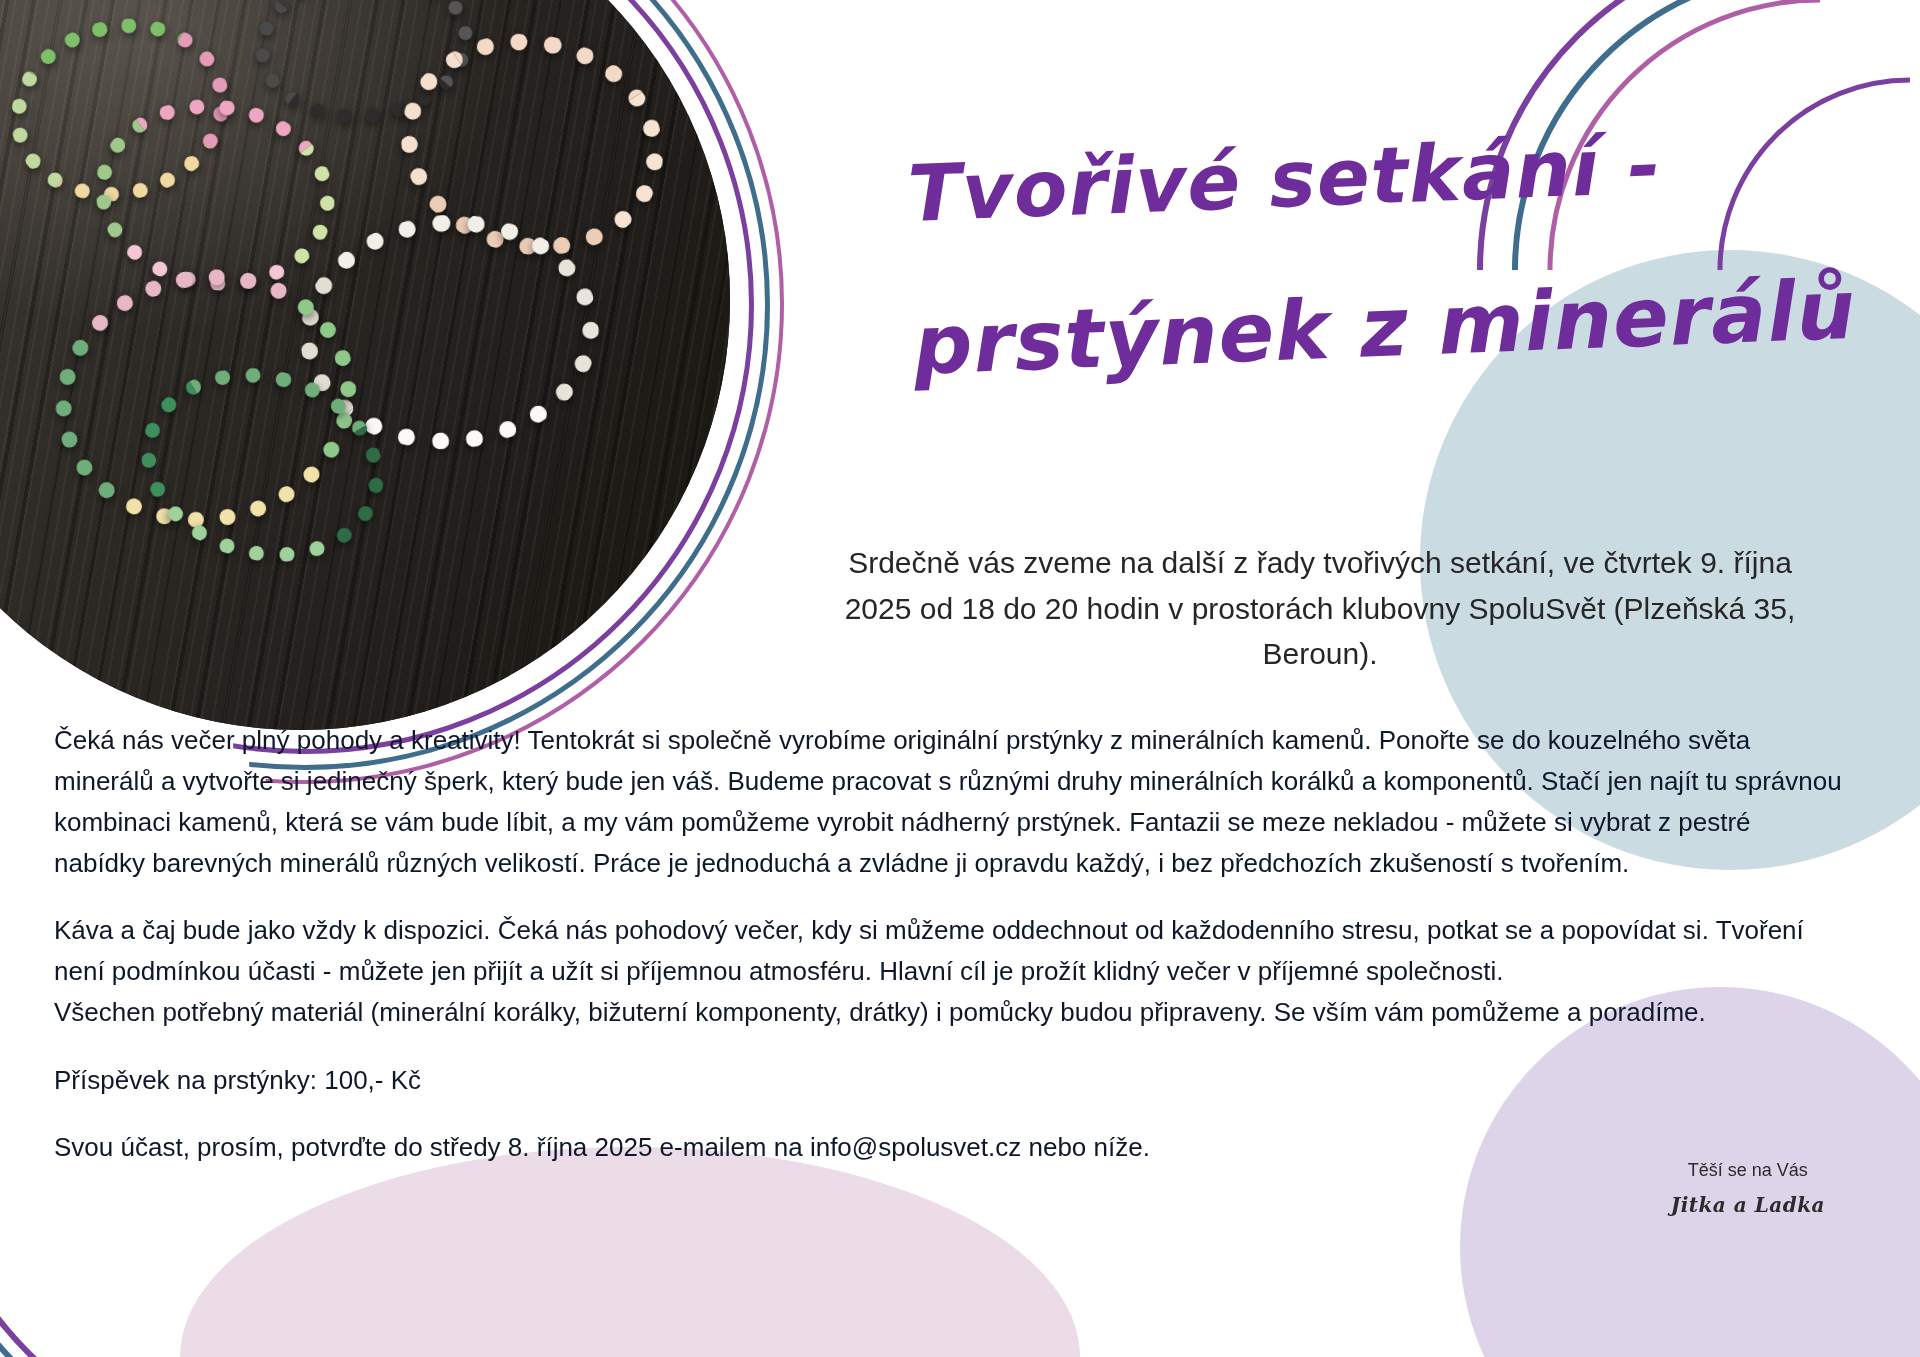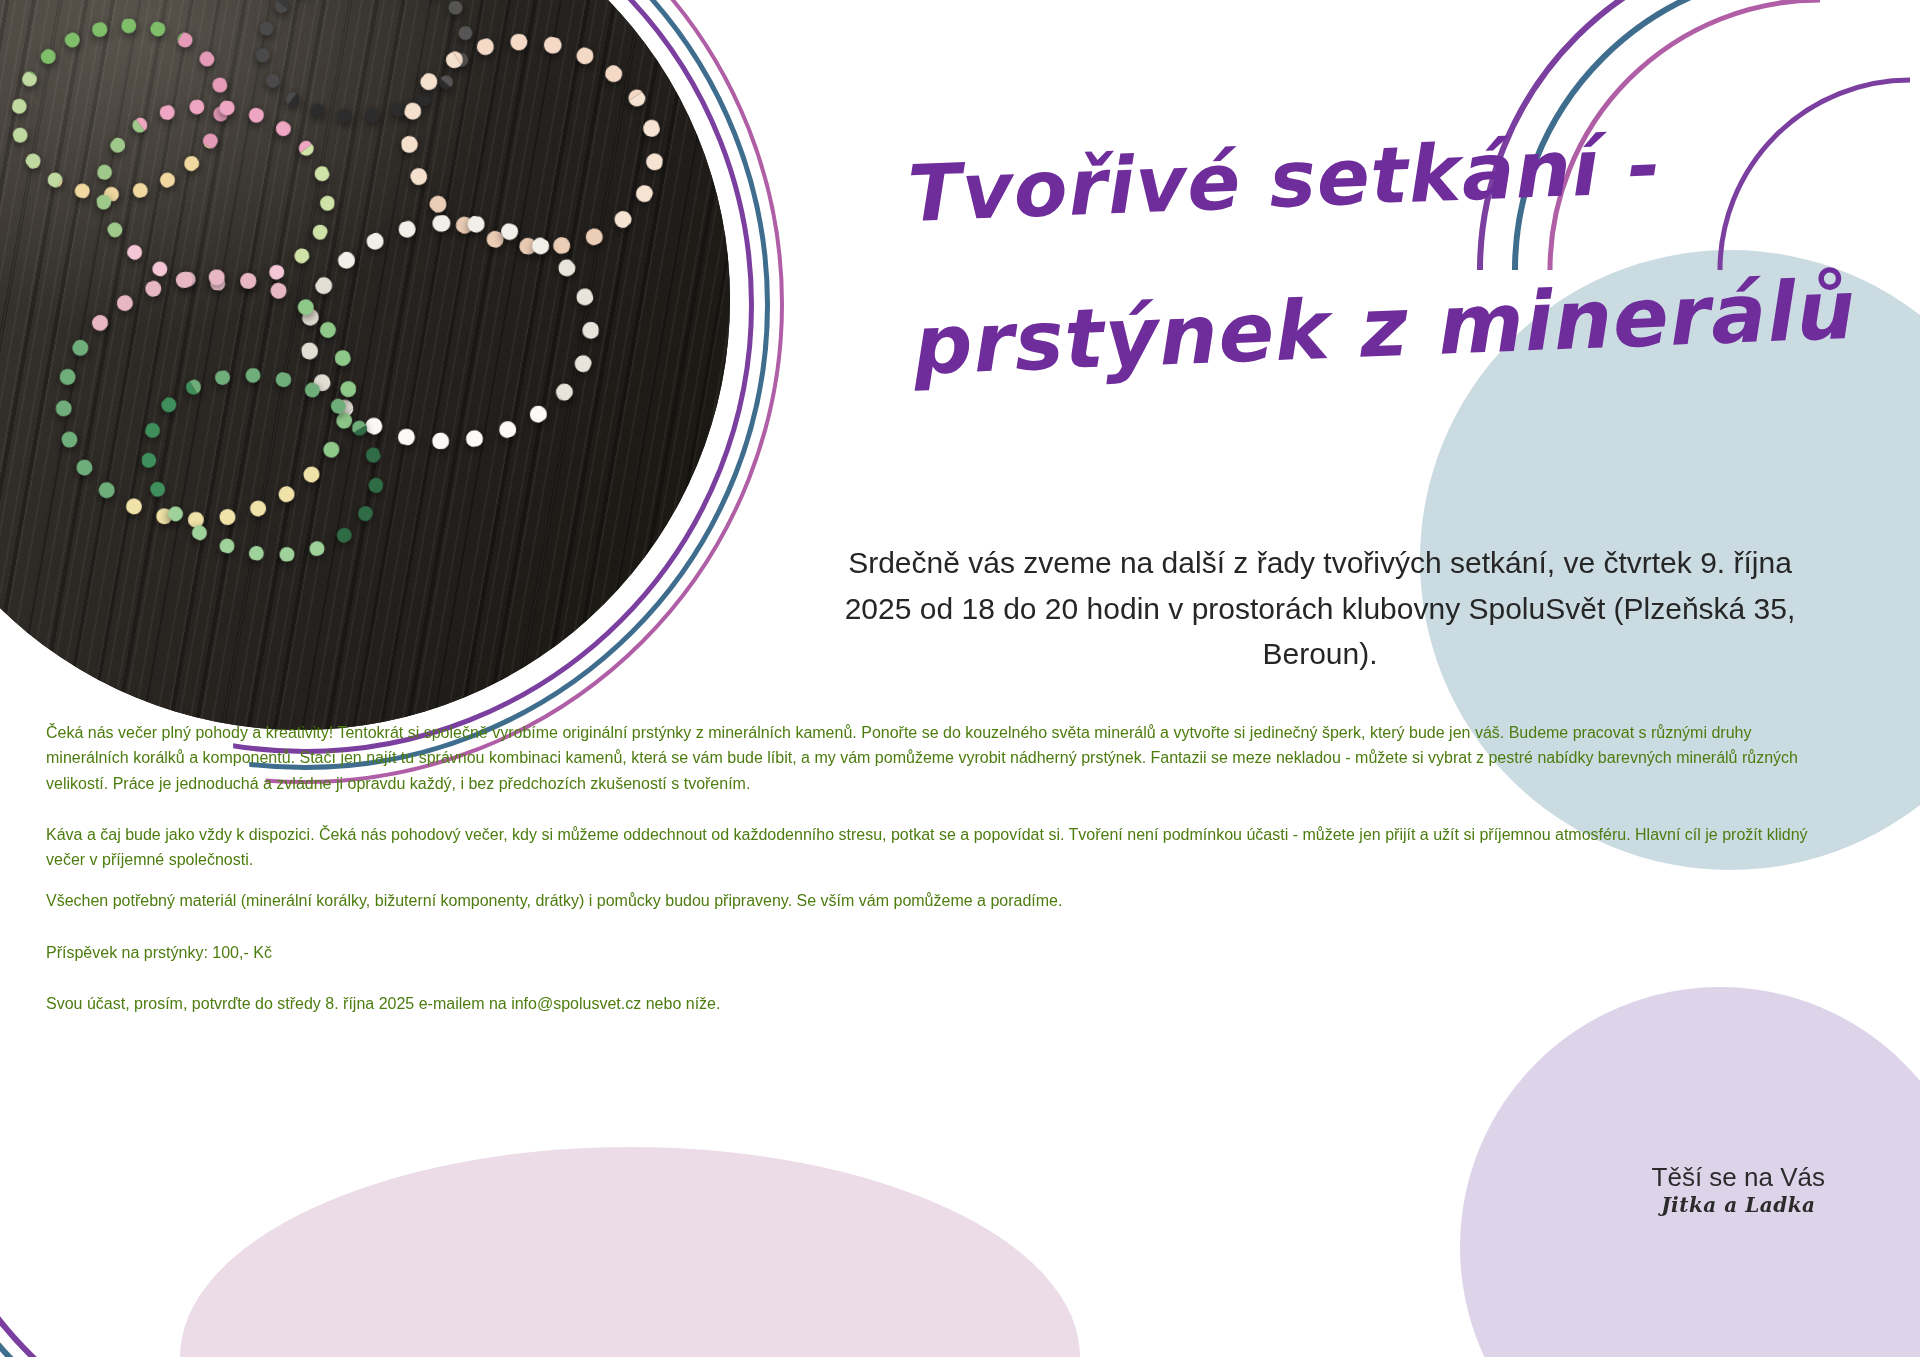--- a/index.html
+++ b/index.html
@@ -178,40 +178,41 @@
     width: 1000px;
     font-size: 30px;
     line-height: 1.52;
     color: #262626;
     text-align: center;
   }
 
   
   .body-text {
     position: absolute;
-    left: 46px;
+    left: 54px;
     top: 720px;
     width: 1790px;
-    font-size: 16px;
+    font-size: 26px;
     line-height: 1.58;
-    color: #4d7c0f;
+    color: #0f172a;
   }
   .body-text p { margin: 0 0 26px 0; }
-  .body-text p.tight { margin-bottom: 16px; }
+  .body-text p.tight { margin-bottom: 0; }
 
   
   .signature {
     position: absolute;
     right: 95px;
     bottom: 140px;
     text-align: center;
     color: #2b2b2b;
   }
   .signature .sig-line1 {
-    font-size: 26px;
+    font-size: 18px;
+    margin-bottom: 12px;
   }
   .signature .sig-line2 {
     font-family: "DejaVu Serif", serif;
     font-style: italic;
     font-weight: bold;
     font-size: 20px;
     letter-spacing: 0.5px;
   }
 </style>
 </head>

